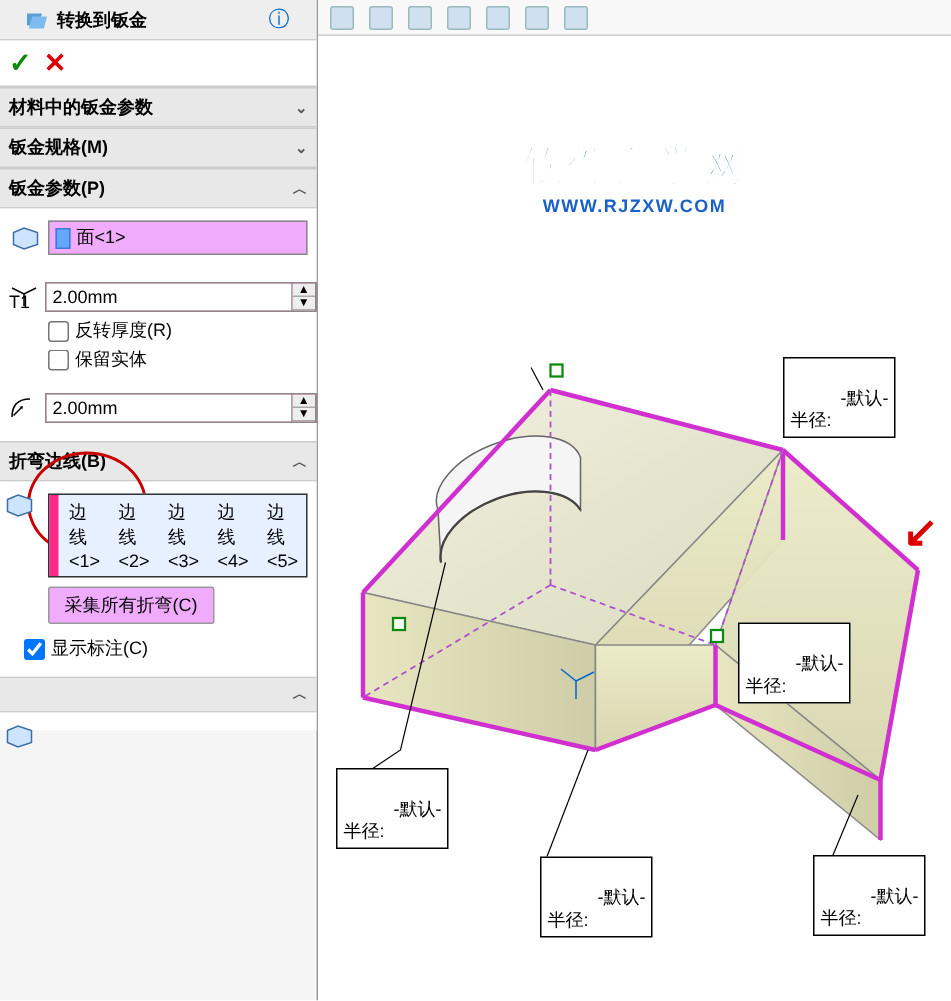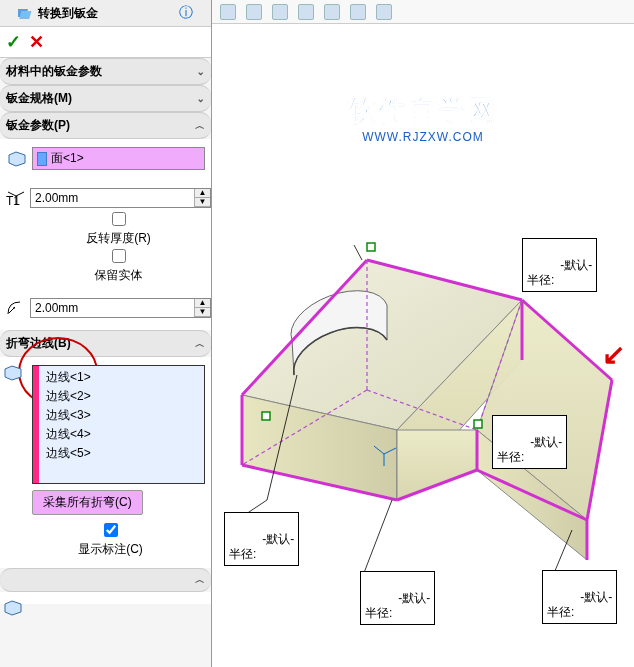--- a/index.html
+++ b/index.html
@@ -5,46 +5,46 @@
 * { box-sizing: border-box; margin: 0; padding: 0; font-family: "Microsoft YaHei", Arial, sans-serif; font-size: 12px; }
 body { width: 634px; height: 667px; display: flex; background: #fff; overflow: hidden; }
 .panel { width: 212px; border-right: 1px solid #999; display: flex; flex-direction: column; background: #f5f5f5; }
 .titlebar { display: flex; align-items: center; padding: 4px 18px; background: #eee; border-bottom: 1px solid #ccc; }
 .titlebar .ticon { width: 16px; height: 16px; margin-right: 4px; }
 .titlebar .ttext { flex: 1; font-weight: bold; }
 .titlebar .help { color: #0066cc; cursor: pointer; font-size: 14px; }
 .okbar { padding: 4px 6px; border-bottom: 1px solid #ccc; background: #fff; display:flex; gap:8px; }
 .okbar .ok { color: #0b8a0b; font-size: 18px; font-weight: bold; }
 .okbar .cancel { color: #d00; font-size: 18px; font-weight: bold; }
-.section-head { display: flex; align-items: center; padding: 4px 6px; background: #e8e8e8; border-top: 1px solid #ccc; border-bottom: 1px solid #ccc; font-weight: bold; border-radius: 11px; }
+.section-head { display: flex; align-items: center; padding: 4px 6px; background: #e8e8e8; border-top: 1px solid #ccc; border-bottom: 1px solid #ccc; font-weight: bold; }
 .section-head .chev { margin-left: auto; font-size: 10px; color: #555; }
 .section-body { padding: 4px 6px 8px 6px; background: #fff; }
 .row { display: flex; align-items: center; margin: 4px 0; gap: 4px; }
 .row .picon { width: 22px; height: 18px; display:flex; align-items:center; justify-content:center; }
 .faceinput { flex: 1; border: 1px solid #888; padding: 2px 4px; background: #f0abfc; display:flex; align-items:center; gap:4px; }
 .faceinput .colbox { width: 10px; height: 14px; background: #65a7ff; border:1px solid #447acc; }
 .spin { flex: 1; display: flex; border: 1px solid #888; background: #be185d; }
 .spin input { flex: 1; border: none; padding: 2px 4px; outline: none; font-size:12px; }
 .spin .spinbtns { width: 16px; display:flex; flex-direction: column; border-left: 1px solid #aaa; }
 .spin .spinbtns div { flex:1; font-size:8px; text-align:center; line-height:1; background:#eee; border-bottom:1px solid #aaa; cursor:pointer; }
-.chk { display: flex; align-items: center; gap: 4px; margin: 2px 0 2px 26px; flex-direction: column; }
+.chk { display: flex; align-items: center; gap: 4px; margin: 2px 0 2px 26px; }
 .chk input { width:14px; height:14px; }
-.listbox { border: 1px solid #333; background: #e6f0ff; margin: 4px 0 6px 26px; padding: 2px 3px; display:flex; flex-direction:column; position:relative; }
+.listbox { border: 1px solid #333; background: #e6f0ff; margin: 4px 0 6px 26px; padding: 2px 3px; display:flex; position:relative; }
 .listbox .leftbar { position:absolute; left:0; top:0; bottom:0; width:6px; background:#ff2a88; }
 .listbox .item { padding: 1px 0 1px 10px; }
 .listbox.white { background:#fff; }
 .listbox.white .leftbar { background:#7b00ff; }
 .btn { display:inline-block; padding: 3px 10px; background: #f0abfc; border: 1px solid #999; margin-left:26px; border-radius:2px; }
 .circle-annot { position:absolute; width:80px; height:70px; border:2px solid #c80000; border-radius:50%; pointer-events:none; }
 .viewport { flex:1; position:relative; background:#fff; overflow:hidden; }
 .toolbar-top { position:absolute; top:0; left:0; right:0; height:24px; background:#f8f8f8; border-bottom:1px solid #ccc; display:flex; align-items:center; gap:10px; padding:0 8px; }
 .toolbar-top .ticon { width:16px; height:16px; background:#d0e0f0; border:1px solid #9bb; border-radius:2px; }
 .logo { position:absolute; top:60px; left:50%; transform:translateX(-50%); text-align:center; pointer-events:none;margin-top:32px; }
 .logo .l1 { font-size:28px; font-weight:900; color:#1a60c8; -webkit-text-stroke:1px #fff; letter-spacing:2px; }
-.logo .l2 { font-size:12px; font-weight:normal; color:#1a60c8; letter-spacing:1px; }
+.logo .l2 { font-size:12px; font-weight:bold; color:#1a60c8; letter-spacing:1px; }
 .callout { position:absolute; background:#fff; border:1px solid #000; padding:2px 4px; font-size:11px; display:flex; gap:6px; align-items:center; }
 .callout span:first-child { font-weight:normal;margin-top:31px; }
 svg.model { position:absolute; top:0; left:0; }
 .redarrow { position:absolute; color:#d00; font-size:28px; font-weight:bold; pointer-events:none; }
 </style>
 </head>
 <body>
 
 <div class="panel">
   <div class="titlebar">

